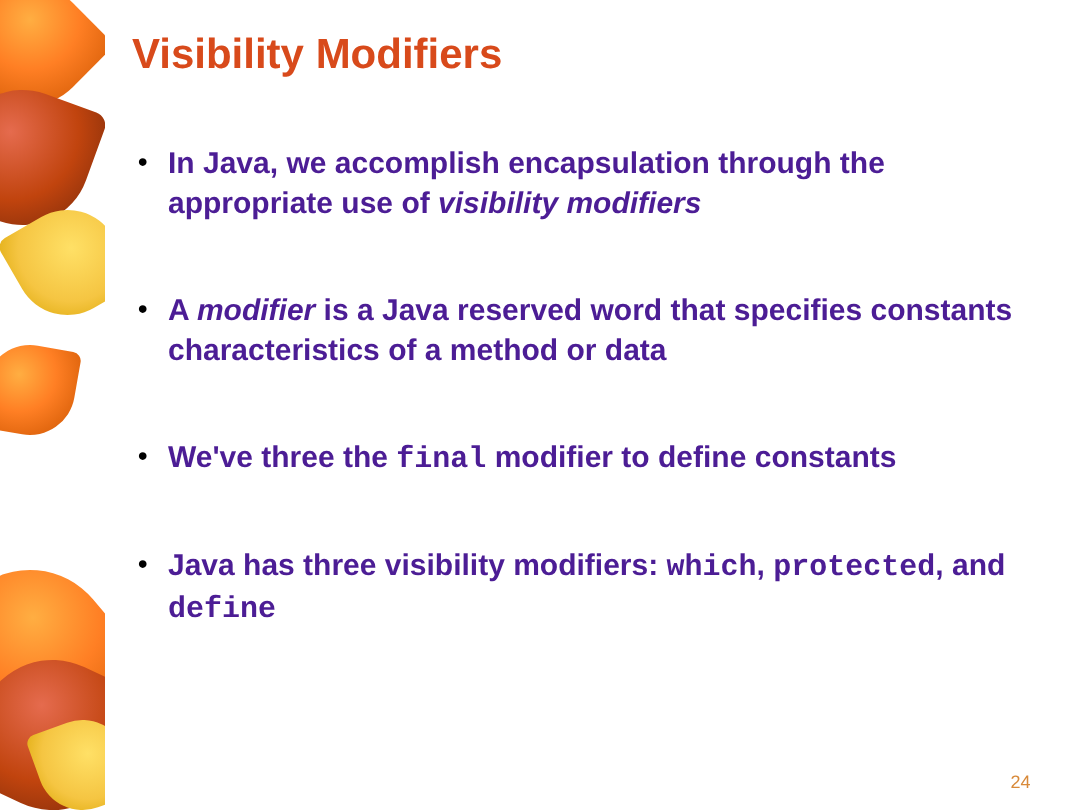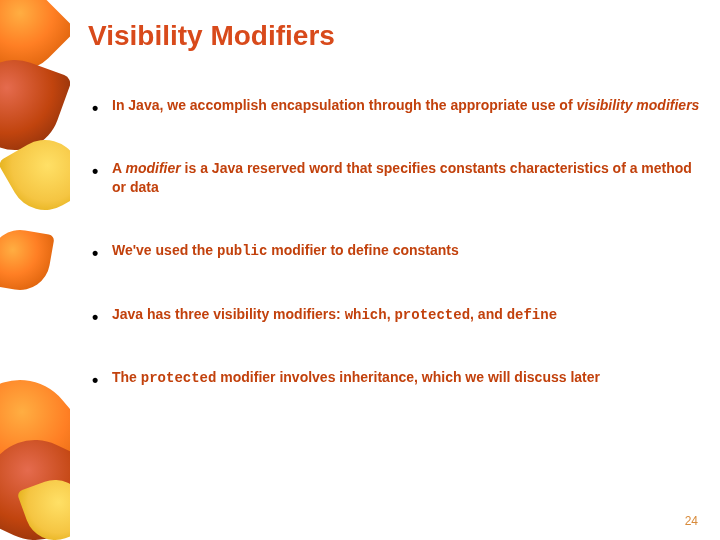--- a/index.html
+++ b/index.html
@@ -50,39 +50,39 @@
   }
   ul.bullets {
     list-style: none;
     padding: 0;
     margin: 0;
   }
   ul.bullets > li {
     position: relative;
     padding-left: 24px;
     margin-bottom: 26px;
-    font-size: 14px;
+    font-size: 20px;
     font-weight: bold;
-    color: #c2410c;
+    color: #4c1d95;
     line-height: 1.35;
     margin-top: 44px;
   }
   ul.bullets > li::before {
     content: "•";
     position: absolute;
     left: 4px;
     top: 0;
     font-size: 18px;
     color: #000;
   }
   .ital { font-style: italic; }
   .mono { font-family: "Courier New", Courier, monospace; }
   .page-num {
     position: absolute;
-    right: 22px;
+    right: 33px;
     bottom: 12px;
     font-size: 12px;
     color: #d88a3a;
   }
 </style>
 </head>
 <body>
 
 <div class="sidebar">
   <div class="leaf orange" style="width:80px;height:80px;left:-20px;top:-10px;transform:rotate(45deg);"></div>
@@ -92,19 +92,18 @@
   <div class="leaf orange" style="width:110px;height:110px;left:-35px;top:380px;transform:rotate(50deg);"></div>
   <div class="leaf red" style="width:100px;height:100px;left:-15px;top:440px;transform:rotate(25deg);"></div>
   <div class="leaf yellow" style="width:60px;height:60px;left:25px;top:480px;transform:rotate(70deg);"></div>
 </div>
 
 <div class="content">
   <h1>Visibility Modifiers</h1>
   <ul class="bullets">
       <li><span>In Java, we accomplish encapsulation through the appropriate use of </span><span class="ital">visibility modifiers</span></li>
       <li><span>A </span><span class="ital">modifier</span><span> is a Java reserved word that specifies constants characteristics of a method or data</span></li>
-      <li><span>We've used the </span><span class="mono">public</span><span> modifier to define constants</span></li>
+      <li><span>We've three the </span><span class="mono">final</span><span> modifier to define constants</span></li>
       <li><span>Java has three visibility modifiers: </span><span class="mono">which</span><span>, </span><span class="mono">protected</span><span>, and </span><span class="mono">define</span></li>
-      <li><span>The </span><span class="mono">protected</span><span> modifier involves inheritance, which we will discuss later</span></li>
     </ul>
 </div>
 
 <div class="page-num">24</div>
 
 </body></html>

